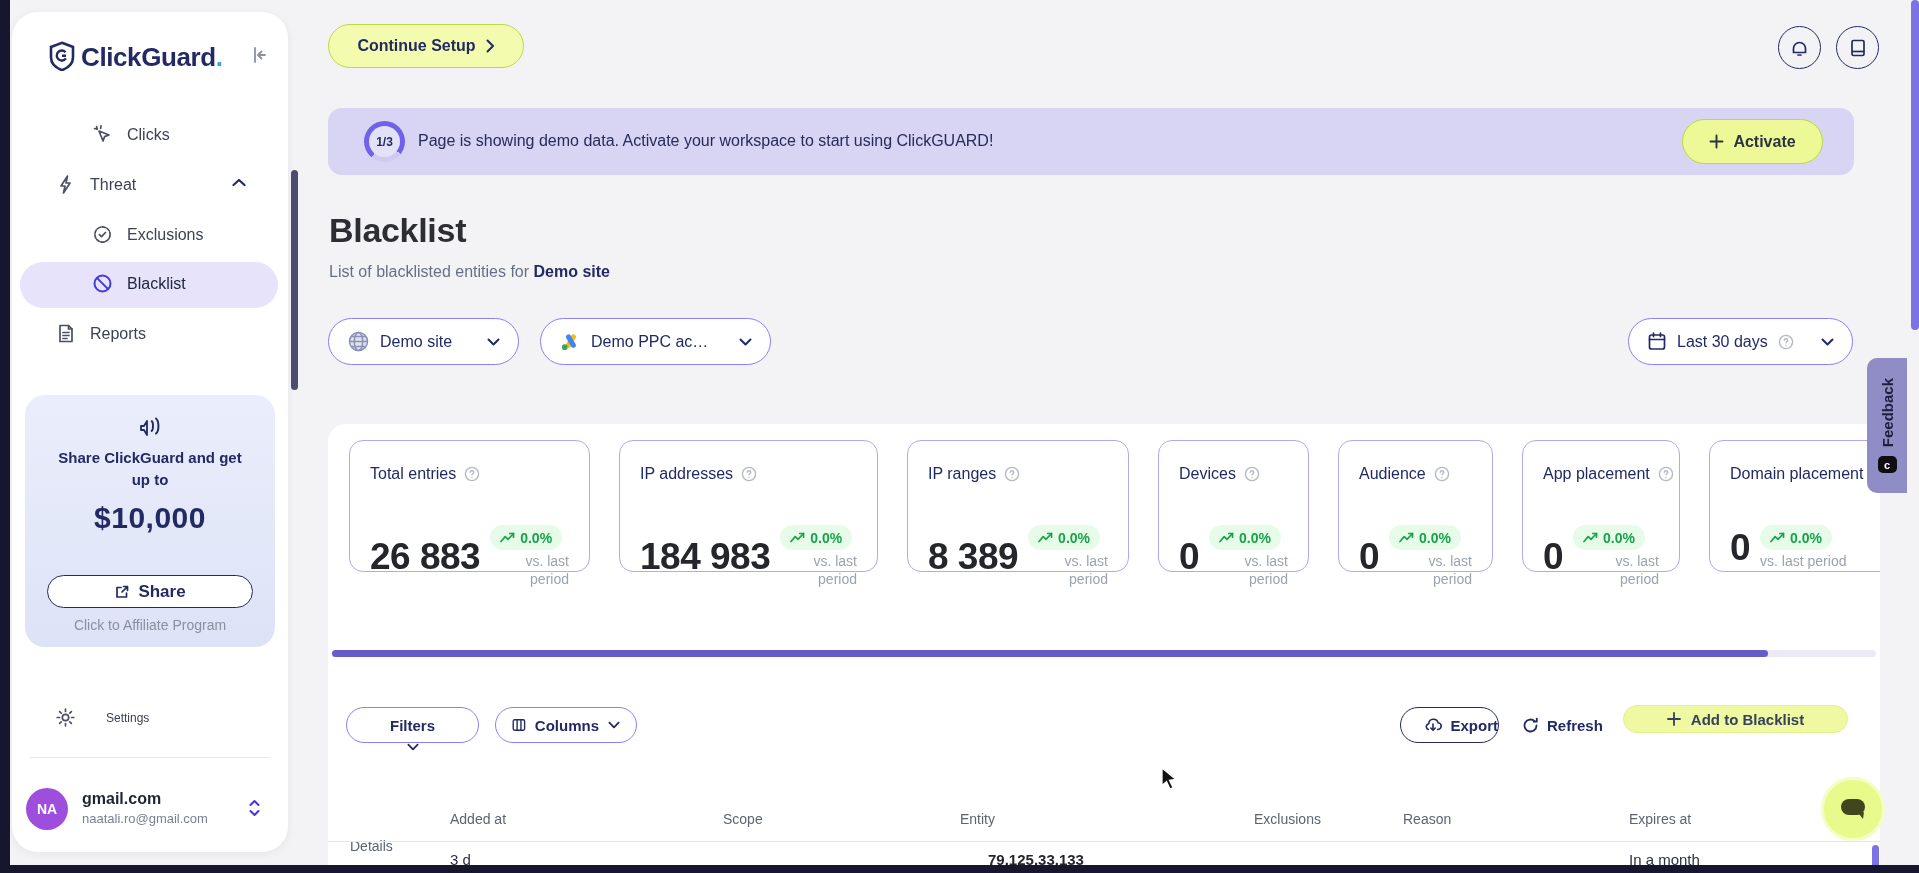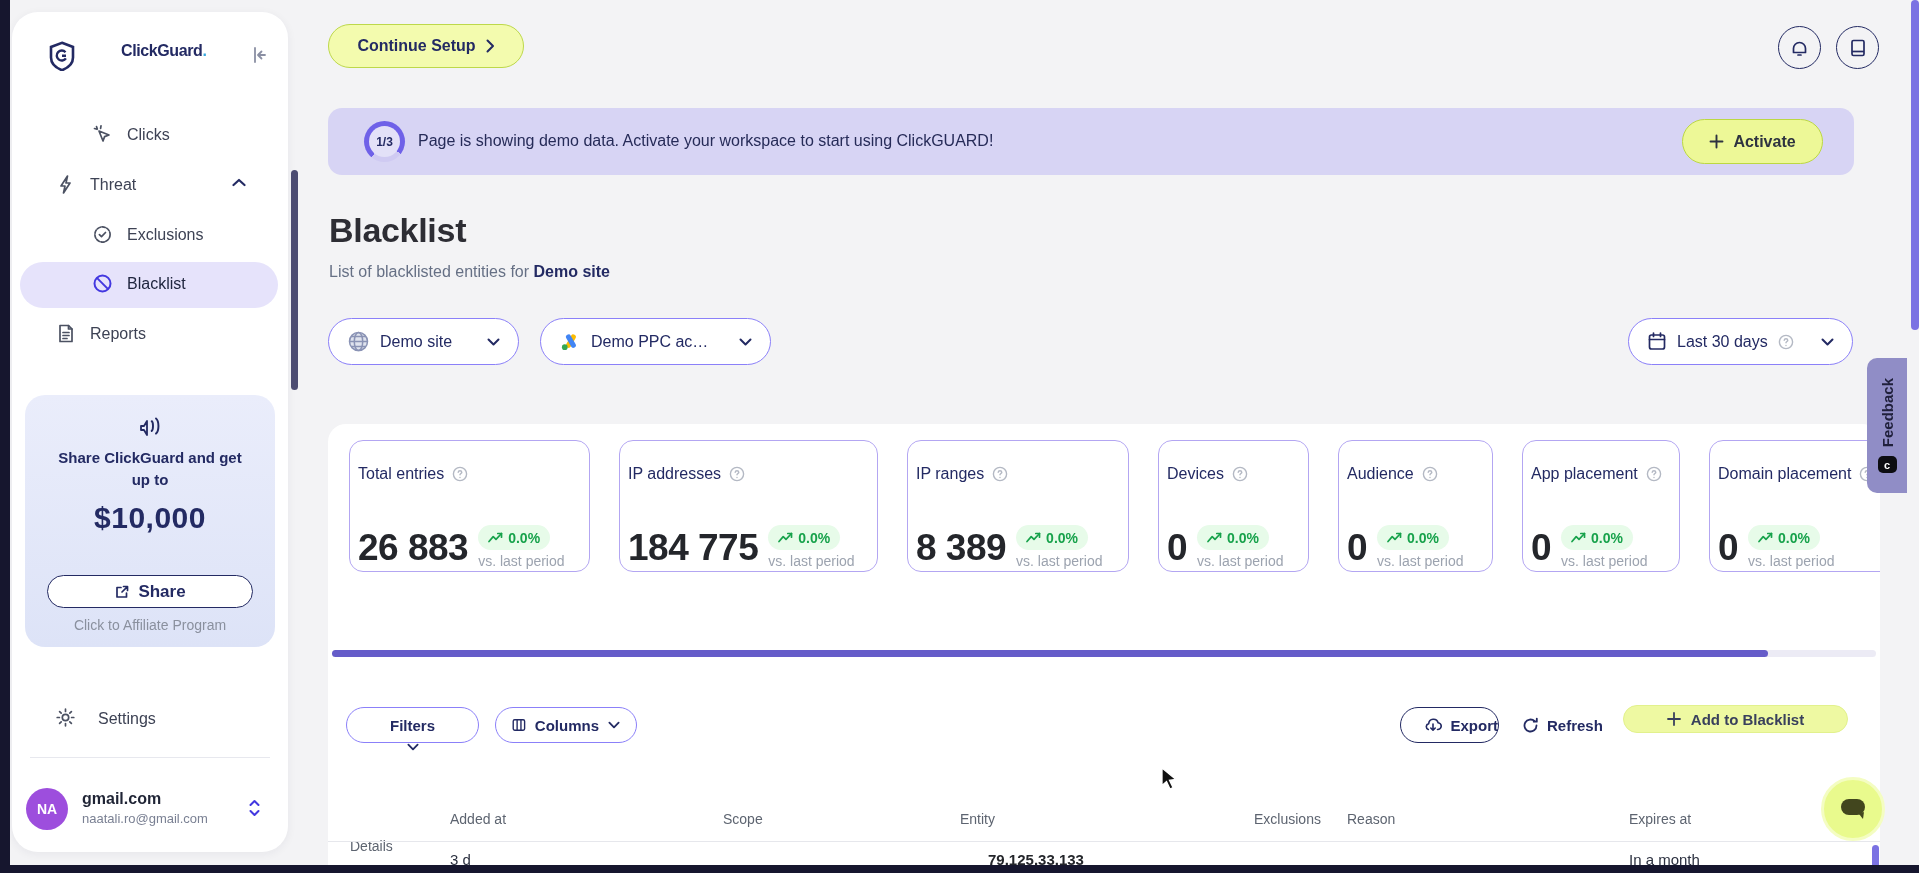--- a/index.html
+++ b/index.html
@@ -8,21 +8,21 @@
 
   
   .edge-left  { position:absolute; left:0; top:0; width:10px; height:873px; background:#16162e; z-index:60; }
   .edge-bottom{ position:absolute; left:0; top:865px; width:1919px; height:8px; background:#16162e; z-index:60; }
 
   
   .sidebar { position:absolute; left:12px; top:12px; width:276px; height:840px; background:#fff;
              border-radius:26px; box-shadow:0 2px 10px rgba(30,30,60,.06); z-index:5; }
   .logo-row { position:absolute; left:37px; top:27px; width:220px; height:34px; }
   .logo-shield { position:absolute; left:0; top:2px; color:#232a63; }
-  .logo-text { position:absolute; left:32px; top:3px; font-size:16px; font-weight:800; color:#232a63; letter-spacing:-0.4px;margin-left:40px; }
+  .logo-text { position:absolute; left:32px; top:3px; font-size:26px; font-weight:800; color:#232a63; letter-spacing:-0.4px; }
   .logo-dot { color:#35a7dd; }
   .collapse-btn { position:absolute; left:199px; top:5px; color:#8a8fa3; cursor:pointer; }
 
   .nav-item { position:absolute; display:flex; align-items:center; gap:14px; color:#3d4254; font-size:16px; }
   .nav-item .ic { color:#4b5162; display:inline-flex; }
   .nav-clicks     { left:80px; top:112px; }
   .nav-threat     { left:44px; top:162px; }
   .nav-exclusions { left:80px; top:212px; }
   .nav-reports    { left:44px; top:311px; }
   .threat-chevron { position:absolute; left:220px; top:166px; color:#232a63; }
@@ -36,22 +36,22 @@
   .promo { position:absolute; left:13px; top:383px; width:250px; height:252px; border-radius:20px;
            background:linear-gradient(180deg,#eaedfb 0%,#dde3f7 100%); text-align:center; color:#232a63; }
   .promo .megaphone { margin-top:20px; }
   .promo-headline { margin:6px auto 0; width:200px; font-size:15px; font-weight:600; line-height:1.45; }
   .promo-amount { margin-top:10px; font-size:30px; font-weight:800; letter-spacing:0.5px; }
   .promo-share { position:absolute; left:22px; top:180px; width:206px; height:33px; border:1.4px solid #232a63;
                  border-radius:17px; background:#fff; display:flex; align-items:center; justify-content:center;
                  gap:8px; font-size:17px; font-weight:600; color:#232a63; cursor:pointer; }
   .promo-footer { position:absolute; left:0; top:222px; width:100%; font-size:14px; color:#8a909e; }
 
-  .settings-row { position:absolute; left:43px; top:695px; display:flex; align-items:flex-end; gap:22px;
-                  font-size:16px; color:#3d4254; cursor:pointer; }
+  .settings-row { position:absolute; left:43px; top:695px; display:flex; align-items:center; gap:30px;
+                  font-size:12px; color:#3d4254; cursor:pointer; }
   .settings-row .ic { color:#4b5162; display:inline-flex; }
 
   .account-divider { position:absolute; left:18px; top:745px; width:240px; height:1px; background:#e7e8ee; }
   .account { position:absolute; left:14px; top:776px; width:250px; height:46px; cursor:pointer; }
   .avatar { position:absolute; left:0; top:0; width:42px; height:42px; border-radius:50%; background:#9d4edd;
             color:#fff; font-size:14px; font-weight:700; display:flex; align-items:center; justify-content:center; }
   .account-name { position:absolute; left:56px; top:2px; font-size:16px; font-weight:700; color:#1f2435; }
   .account-email { position:absolute; left:56px; top:23px; font-size:13px; color:#7a8093; }
   .account-chevrons { position:absolute; left:222px; top:10px; color:#4338e0; }
 
@@ -86,21 +86,21 @@
   .pill-site { left:328px; width:191px; }
   .pill-ppc  { left:540px; width:231px; }
   .pill-date { left:1628px; width:225px; }
   .pill .chev { margin-left:auto; color:#232a63; display:inline-flex; }
 
   
   .panel { position:absolute; left:328px; top:424px; width:1552px; height:460px; background:#fff;
            border-radius:18px 18px 0 0; overflow:hidden; z-index:2; }
 
   .cards-row { position:absolute; left:21px; top:16px; display:flex; gap:29px; }
-  .stat-card { flex:0 0 auto; height:132px; border:1.5px solid #b3a6f2; border-radius:14px; background:#fff; padding:24px 8px 0;text-align:right; }
+  .stat-card { flex:0 0 auto; height:132px; border:1.5px solid #b3a6f2; border-radius:14px; background:#fff; padding:24px 20px 0;text-align:right; }
   .cards-row .stat-card:nth-child(1){ width:241px; }
   .cards-row .stat-card:nth-child(2){ width:259px; }
   .cards-row .stat-card:nth-child(3){ width:222px; }
   .cards-row .stat-card:nth-child(4){ width:151px; }
   .cards-row .stat-card:nth-child(5){ width:155px; }
   .cards-row .stat-card:nth-child(6){ width:158px; }
   .cards-row .stat-card:nth-child(7){ width:240px; }
   .stat-head { display:flex; align-items:center; gap:8px; font-size:16px; font-weight:500; color:#232a63; white-space:nowrap; }
   .help-ic { color:#b4b9c4; flex:0 0 auto; }
   .stat-bottom { display:flex; align-items:center; gap:10px; margin-top:42px; }
@@ -126,21 +126,21 @@
              border:1px solid #e2f18d; display:flex; align-items:center; justify-content:center; gap:10px;
              font-size:15px; font-weight:600; color:#39405c; cursor:pointer; }
 
   .thead { position:absolute; left:0; top:387px; width:100%; height:20px; font-size:14px; color:#5d6470; }
   .thead span { position:absolute; top:0; white-space:nowrap; }
   .thead span:nth-child(1){ left:22px;margin-top:27px; }
   .thead span:nth-child(2){ left:122px; }
   .thead span:nth-child(3){ left:395px; }
   .thead span:nth-child(4){ left:632px; }
   .thead span:nth-child(5){ left:926px; }
-  .thead span:nth-child(6){ left:1019px; }
+  .thead span:nth-child(6){ left:1075px; }
   .thead span:nth-child(7){ left:1301px; }
   .thead-divider { position:absolute; left:0; top:417px; width:100%; height:1px; background:#e6e7ec; }
   .partial-row { position:absolute; left:0; top:427px; width:100%; height:20px; font-size:15px; color:#2c3140; }
   .partial-row span { position:absolute; white-space:nowrap; }
   .pr-added  { left:122px; }
   .pr-entity { left:660px; font-weight:700; color:#24262b; }
   .pr-expires{ left:1301px; }
   .v-scroll-frag { position:absolute; left:1544px; top:421px; width:7px; height:39px; background:#7b72e3; border-radius:4px; }
 
   
@@ -385,21 +385,21 @@
 
   <div class="stat-card">
     <div class="stat-head">
       <span class="stat-label">IP addresses</span>
       <svg class="help-ic" width="16" height="16" viewBox="0 0 16 16" fill="none" stroke="currentColor" stroke-width="1.4">
         <circle cx="8" cy="8" r="6.6"></circle>
               <path d="M6.2 6.2c.2-1.9 3.4-1.9 3.6 0 .1 1.2-1.6 1.4-1.8 2.5M8 11.4v.2" stroke-linecap="round"></path>
       </svg>
     </div>
     <div class="stat-bottom">
-      <span class="stat-value">184 775</span>
+      <span class="stat-value">184 983</span>
       <div class="stat-side">
         <span class="delta-badge">
           <svg width="15" height="11" viewBox="0 0 15 11" fill="none" stroke="currentColor" stroke-width="1.7" stroke-linecap="round" stroke-linejoin="round">
             <path d="M1 9.5 5.2 4.6 8 7.4 13.5 1.5"></path>
                   <path d="M9.8 1.5h3.7v3.7"></path>
           </svg>
           <span class="delta-text">0.0%</span>
         </span>
         <span class="vs-text">vs. last period</span>
       </div>

